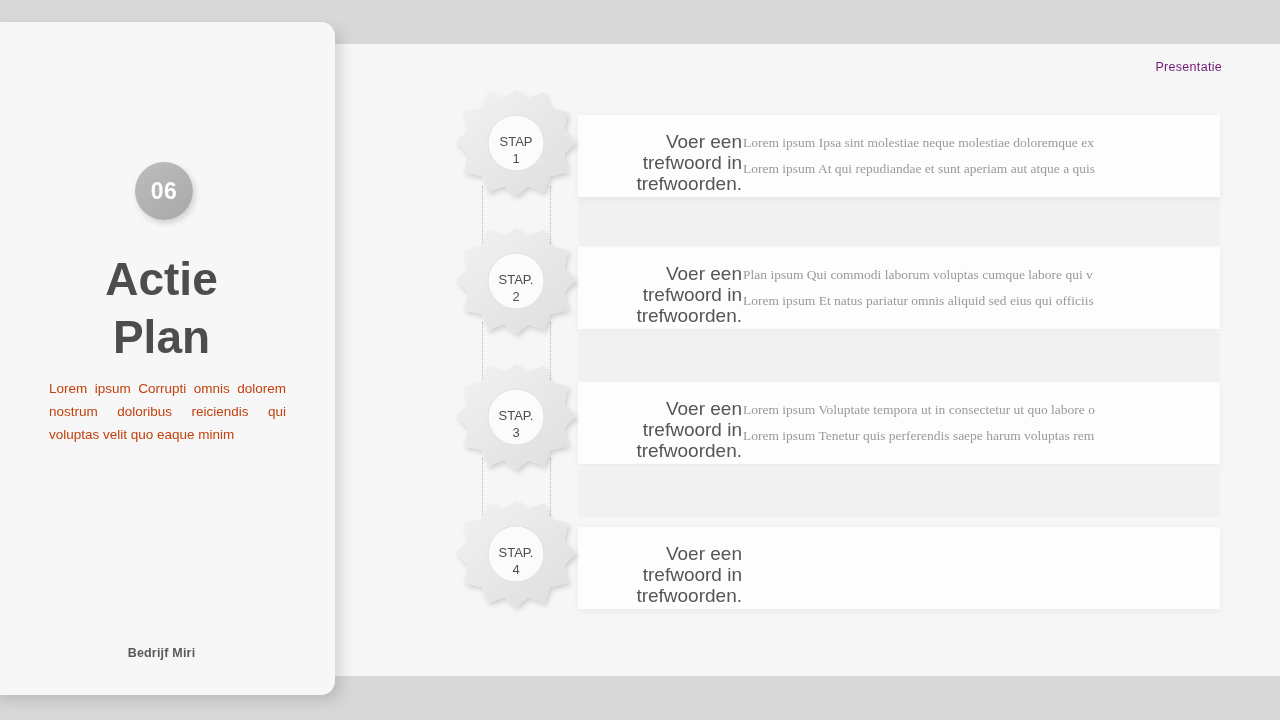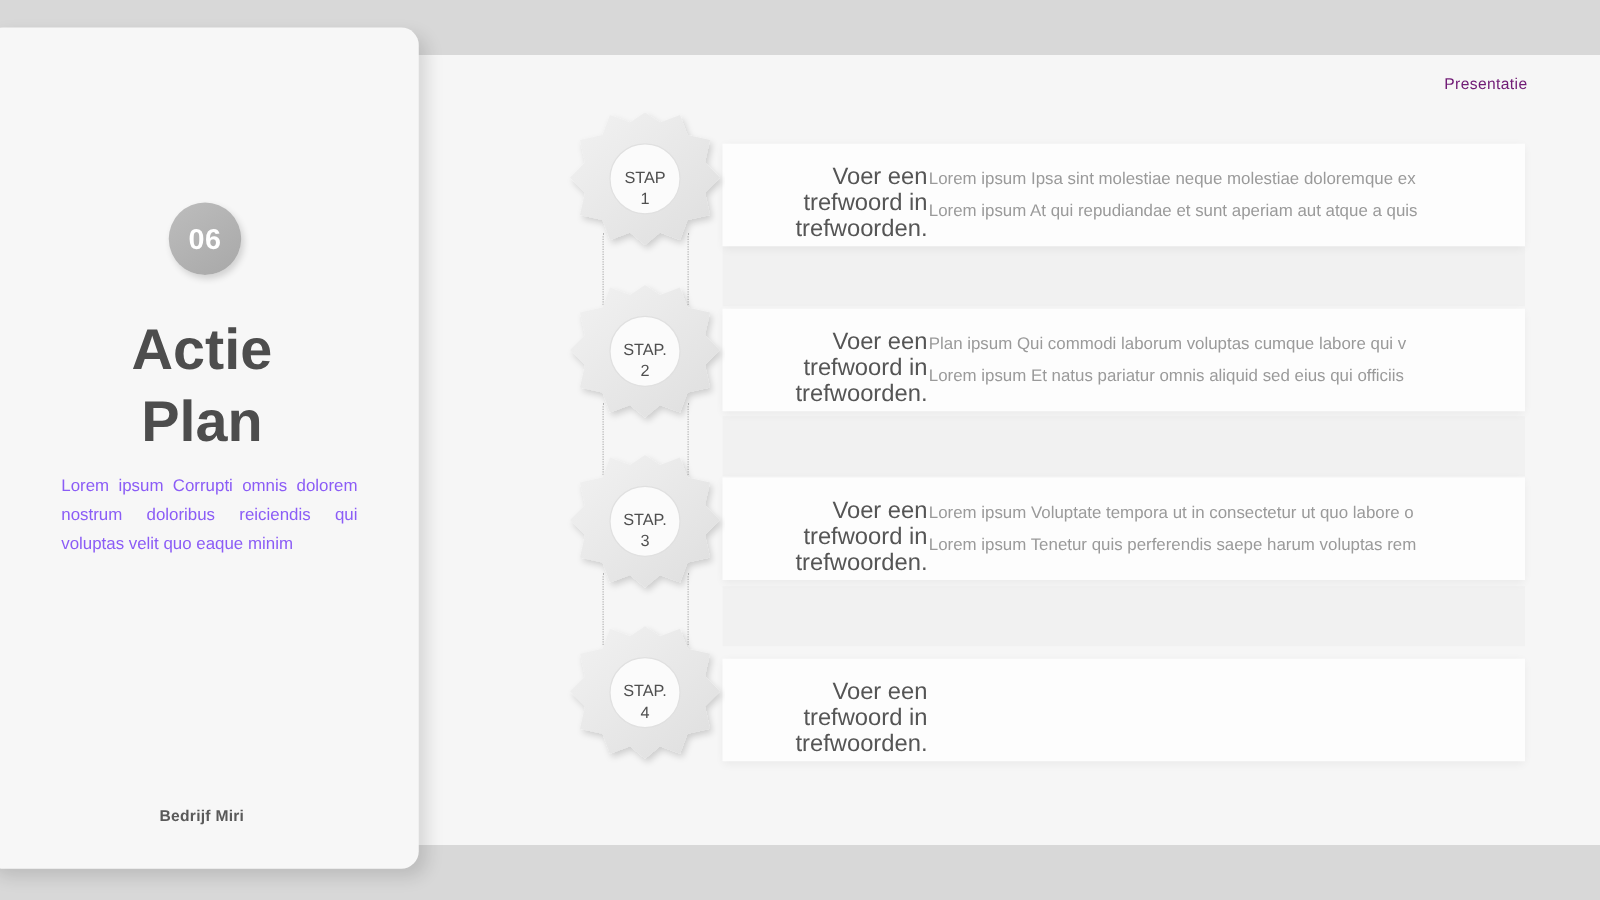--- a/index.html
+++ b/index.html
@@ -84,21 +84,21 @@
   }
   .title-block .line { display: block; }
 
   .lead-text {
     position: absolute;
     left: 61px;
     top: 355px;
     width: 237px;
     font-size: 13.5px;
     line-height: 23px;
-    color: #8b5cf6;
+    color: #c2410c;
     text-align: justify;
   }
 
   .company {
     position: absolute;
     left: 0;
     top: 624px;
     width: 347px;
     text-align: center;
     font-size: 12.5px;
@@ -148,20 +148,21 @@
   .body-text {
     position: absolute;
     left: 165px;
     top: 15px;
     width: 470px;
     font-size: 13.5px;
     line-height: 26px;
     color: #9a9a9a;
     white-space: nowrap;
     overflow: hidden;
+    font-family: Liberation Serif, serif;
   }
   .body-text span { display: block; }
 
   
   .gear-wrap {
     position: absolute;
     width: 128px;
     height: 128px;
   }
   .gear-wrap svg { display: block; width: 128px; height: 128px; }

